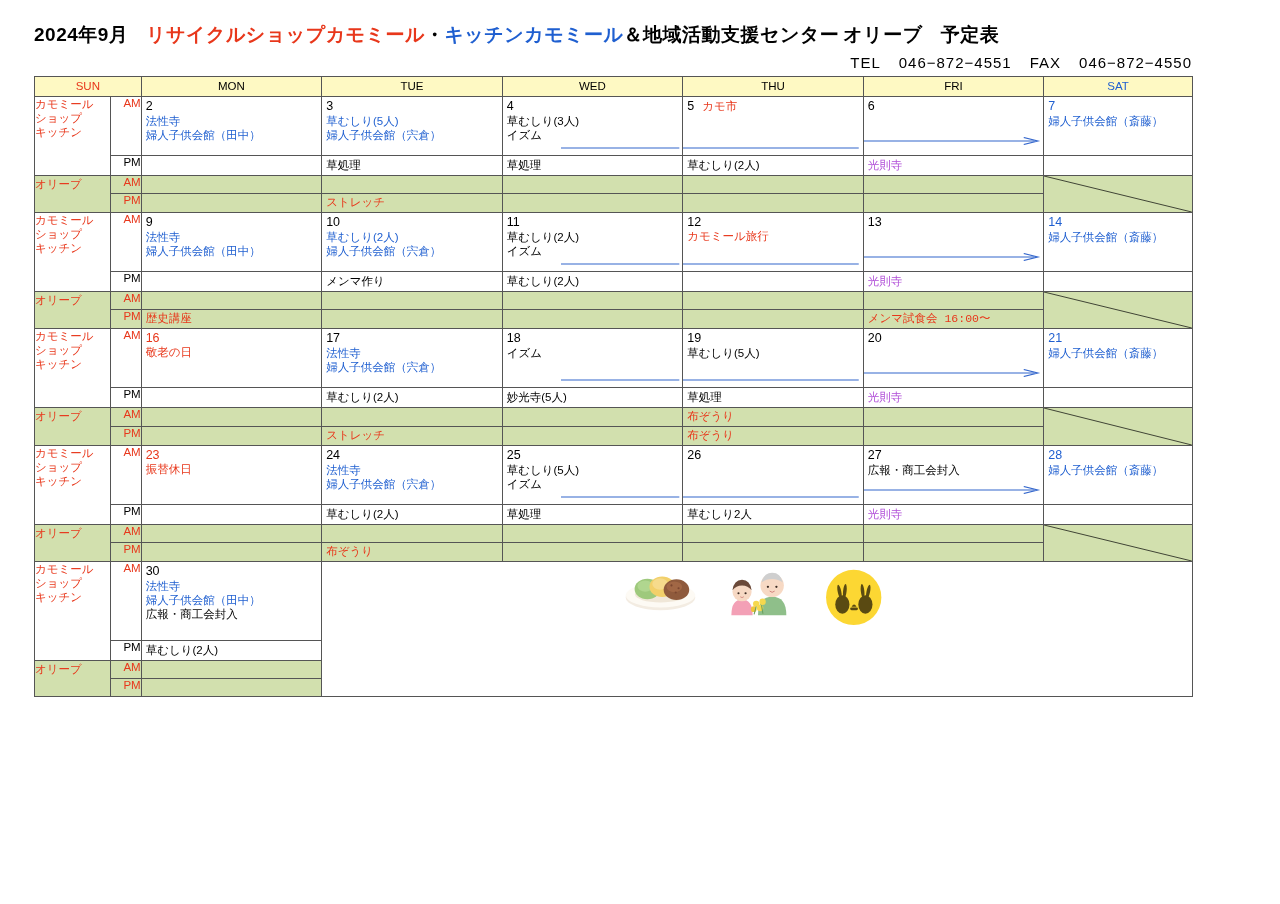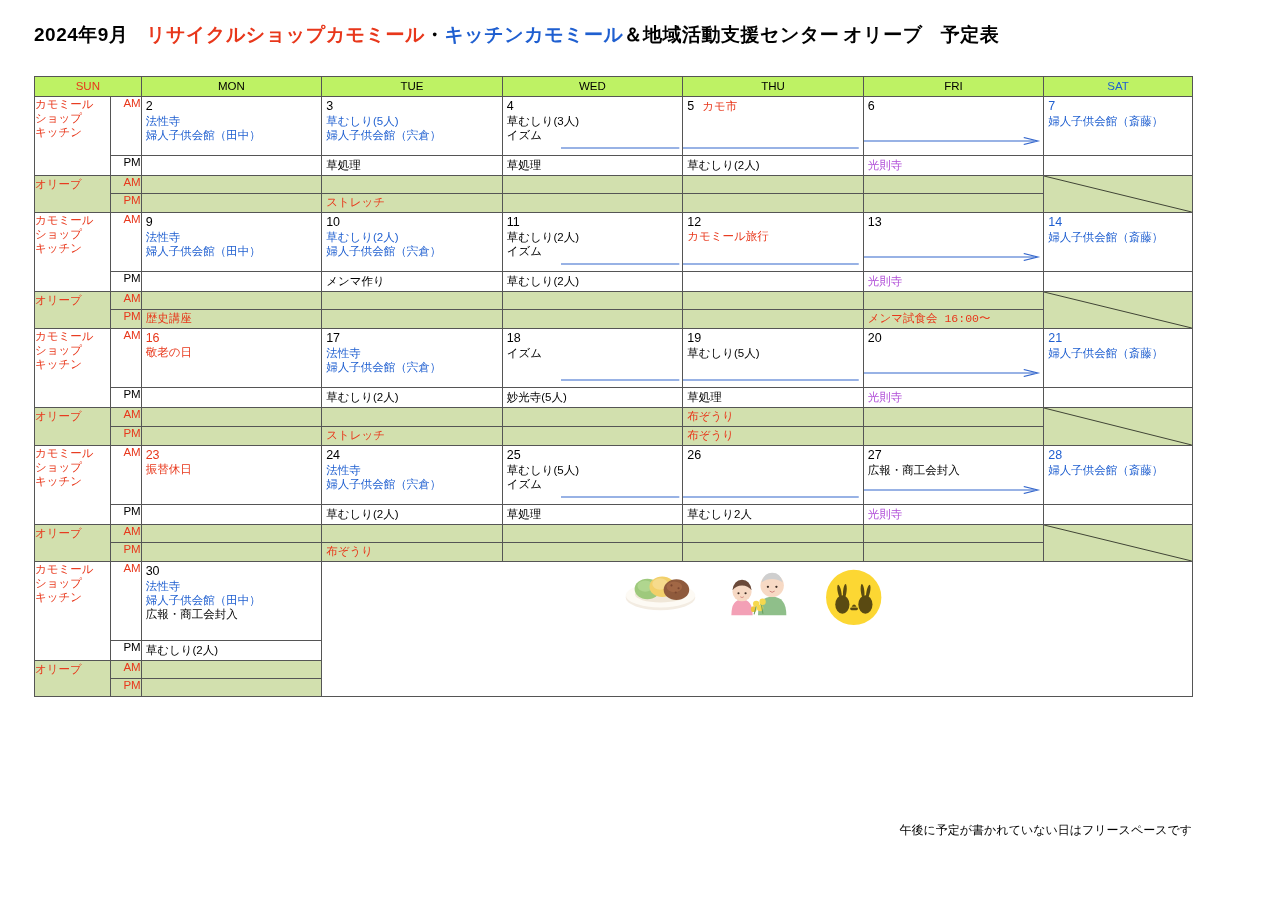--- a/index.html
+++ b/index.html
@@ -46,21 +46,21 @@
   col.c-ap{width:30px;}
   col.c-day{width:176px;}
   col.c-sat{width:145px;}
 
   thead th{
     text-align:center;
     height:19px;
     line-height:19px;
     font-size:12px;
     font-weight:normal;
-    background:#bef264;
+    background:#fef9c3;
   }
   th.sun{color:#e8371b;}
   th.sat{color:#1f5fd0;}
 
   .lab{
     color:#e8371b;
     font-size:10.5px;
     line-height:14px;
     padding:3px 3px 3px 4px;
     white-space:nowrap;
@@ -116,20 +116,23 @@
 </head>
 <body>
 
 <div class="page">
 
   <div class="title-row">
     <span class="t-black">2024年9月</span>
     <span style="display:inline-block;width:12px"></span><span class="t-red">リサイクルショップカモミール</span><span class="t-black">・</span><span class="t-blue">キッチンカモミール</span><span class="t-black">＆地域活動支援センター</span><span style="display:inline-block;width:4px"></span><span class="t-black">オリーブ</span><span style="display:inline-block;width:18px"></span><span class="t-black">予定表</span>
   </div>
 
+  <div class="contact-row">
+    <span>TEL</span><span>046−872−4551</span><span>FAX</span><span>046−872−4550</span>
+  </div>
 
   <table class="cal">
     <colgroup>
       <col class="c-lab">
         <col class="c-ap">
         <col class="c-day">
         <col class="c-day">
         <col class="c-day">
         <col class="c-day">
         <col class="c-day">
@@ -873,15 +876,14 @@
         <td>
             <div class="cell">
               <div class="ev ev-red"></div>
             </div>
           </td>
       </tr>
 
     </tbody>
   </table>
 
-  <div class="footnote">午後に予定が書かれていない日はフリースペースです</div>
 
 </div>
 
 </body></html>

